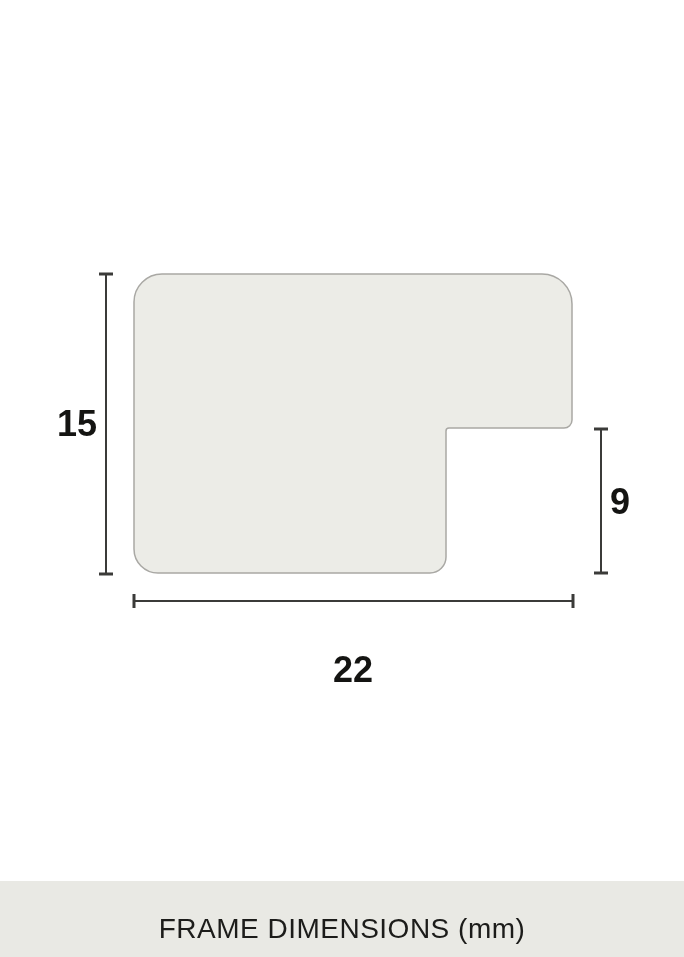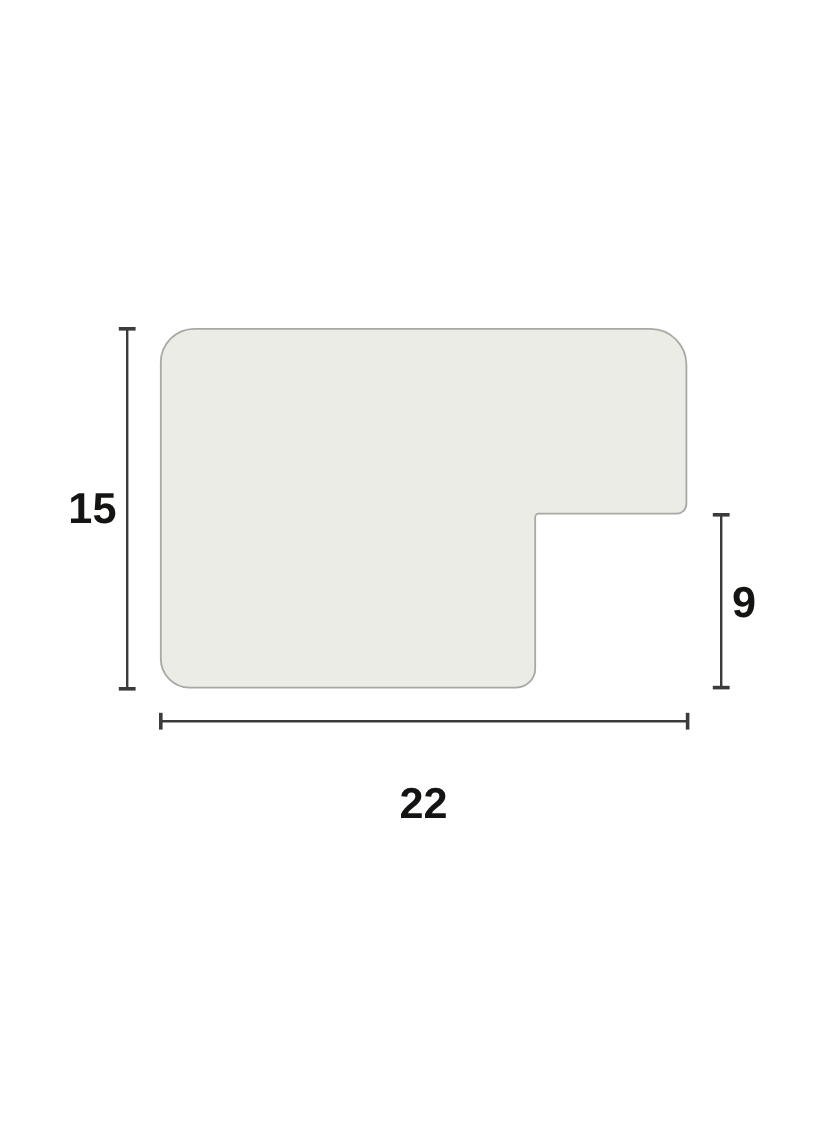--- a/index.html
+++ b/index.html
@@ -104,14 +104,17 @@
       <line class="dim-tick" x1="594" y1="573" x2="608" y2="573"></line>
     </g>
   </svg>
 
   <div class="dim-label" style="left:77px; top:424px;">15</div>
 
   <div class="dim-label" style="left:353px; top:626px;margin-top:44px;">22</div>
 
   <div class="dim-label" style="left:620px; top:502px;">9</div>
 
+  <div class="caption-bar">
+    <span class="caption-text">FRAME DIMENSIONS (mm)</span>
+  </div>
 
 </div>
 
 </body></html>

